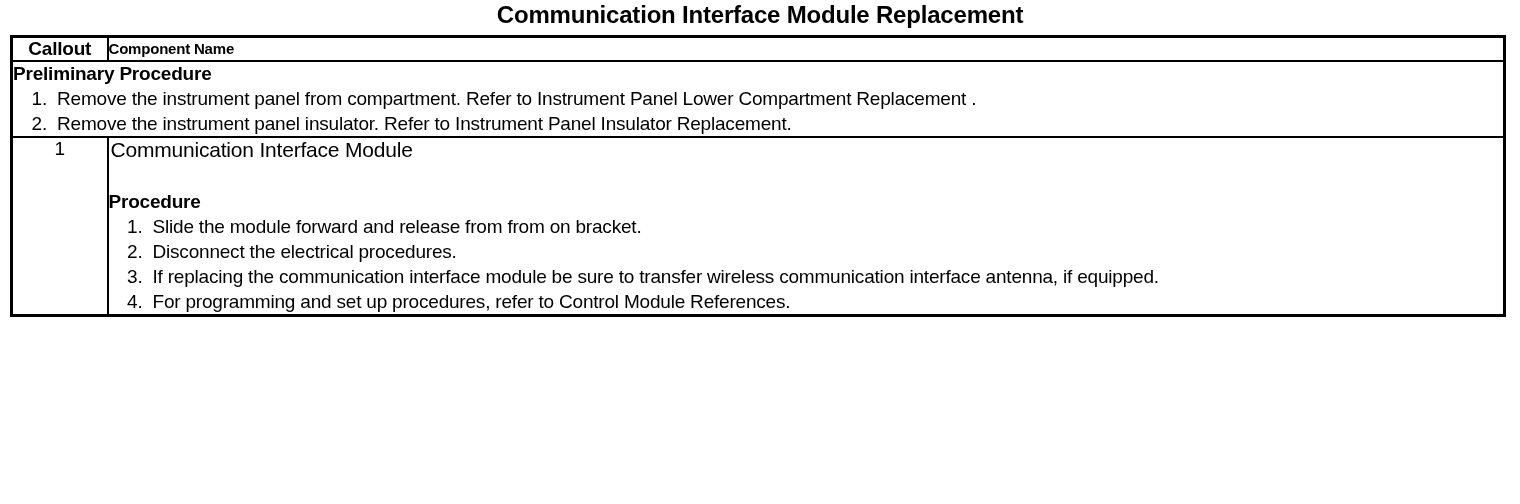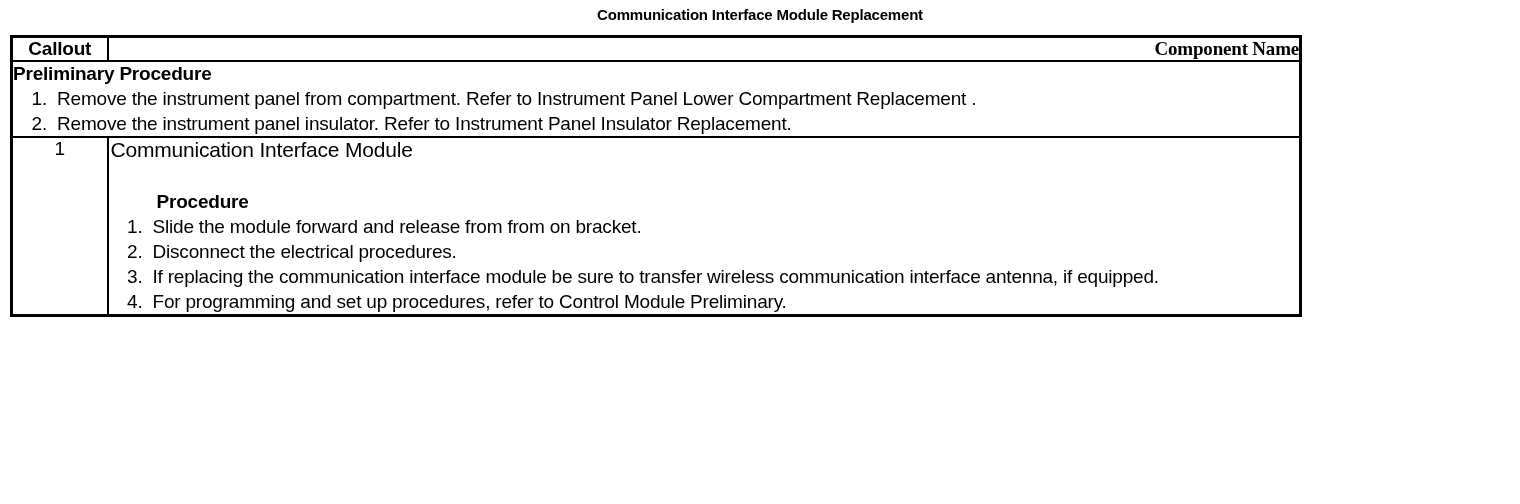--- a/index.html
+++ b/index.html
@@ -16,56 +16,55 @@
   }
   .page {
     position: relative;
     width: 1520px;
     height: 504px;
     box-sizing: border-box;
   }
   .doc-title {
     text-align: center;
     font-weight: bold;
-    font-size: 15px;
+    font-size: 24px;
     line-height: 24px;
     padding-top: 3px;
     letter-spacing: -0.2px;
   }
   table.proc-table {
     border-collapse: collapse;
     table-layout: fixed;
-    width: 1292px;
+    width: 1496px;
     margin-left: 10px;
     margin-top: 8px;
     border: 3px solid #000;
   }
   table.proc-table td,
   table.proc-table th {
     border: 2px solid #000;
     vertical-align: top;
     padding: 0;
   }
   .col-callout { width: 96px; }
   .th-callout {
     text-align: center;
     font-weight: bold;
     font-size: 19px;
     line-height: 22px;
     padding: 5px 4px 6px 4px;
     letter-spacing: -0.2px;
   }
   .th-component {
-    text-align: right;
+    text-align: left;
     font-weight: bold;
-    font-size: 19px;
+    font-size: 15px;
     line-height: 22px;
     padding: 5px 4px 6px 4px;
     letter-spacing: -0.2px;
-    font-family: Liberation Serif, serif;
   }
   .prelim-cell {
     padding: 6px 6px 8px 6px;
   }
   .prelim-heading {
     font-weight: bold;
     font-size: 19px;
     line-height: 24px;
     letter-spacing: -0.2px;
   }
@@ -104,21 +103,20 @@
     font-size: 21px;
     line-height: 24px;
     letter-spacing: -0.2px;
     margin-left: 2px;
   }
   .proc-heading {
     font-weight: bold;
     font-size: 19px;
     line-height: 24px;
     margin-top: 28px;
-    margin-left: 48px;
     letter-spacing: -0.2px;
   }
   .proc-list {
     margin-top: 26px;
     margin-left: 14px;
   }
   .proc-list > li { line-height: 27px; }
 </style>
 </head>
 <body>
@@ -161,20 +159,20 @@
             <li>
               <span class="marker">1.</span><span>Slide the module forward and release from from on bracket.</span>
             </li>
             <li>
               <span class="marker">2.</span><span>Disconnect the electrical procedures.</span>
             </li>
             <li>
               <span class="marker">3.</span><span>If replacing the communication interface module be sure to transfer wireless communication interface antenna, if equipped.</span>
             </li>
             <li>
-              <span class="marker">4.</span><span>For programming and set up procedures, refer to Control Module Preliminary.</span>
+              <span class="marker">4.</span><span>For programming and set up procedures, refer to Control Module References.</span>
             </li>
           </ol>
         </td>
       </tr>
     </tbody>
   </table>
 </div>
 
 </body></html>

